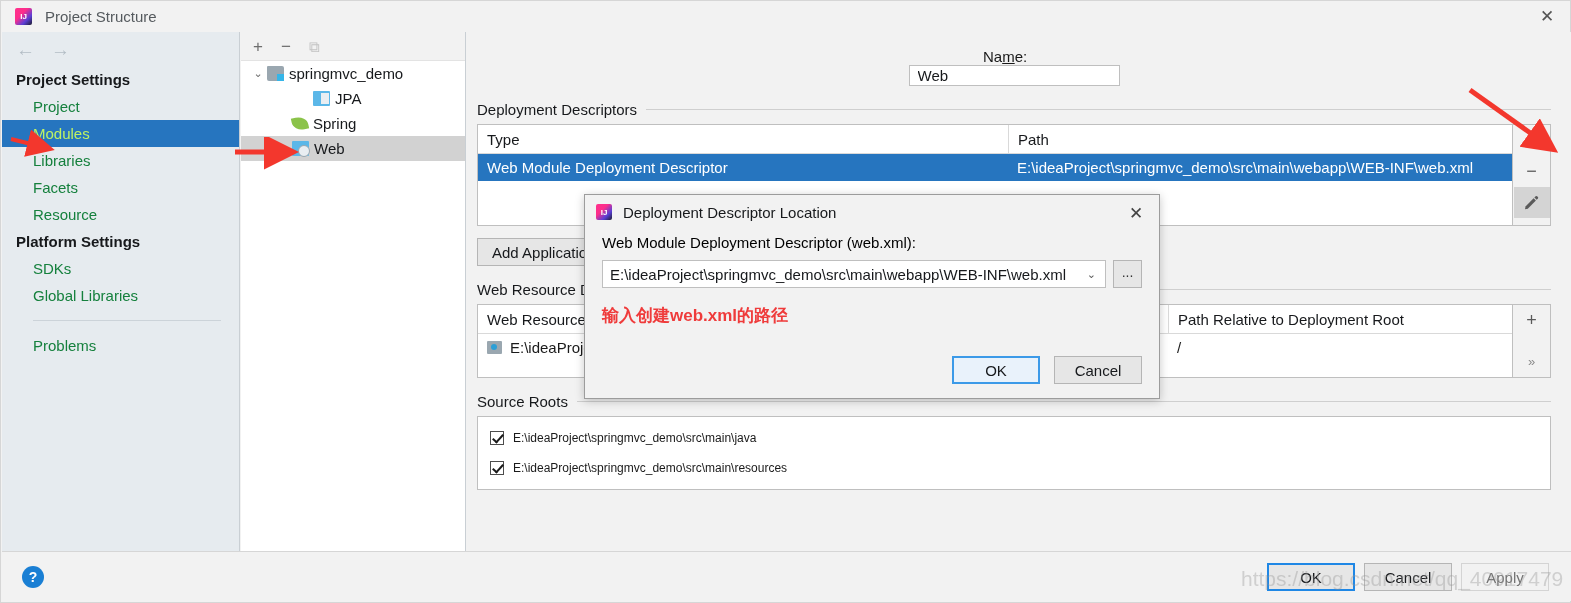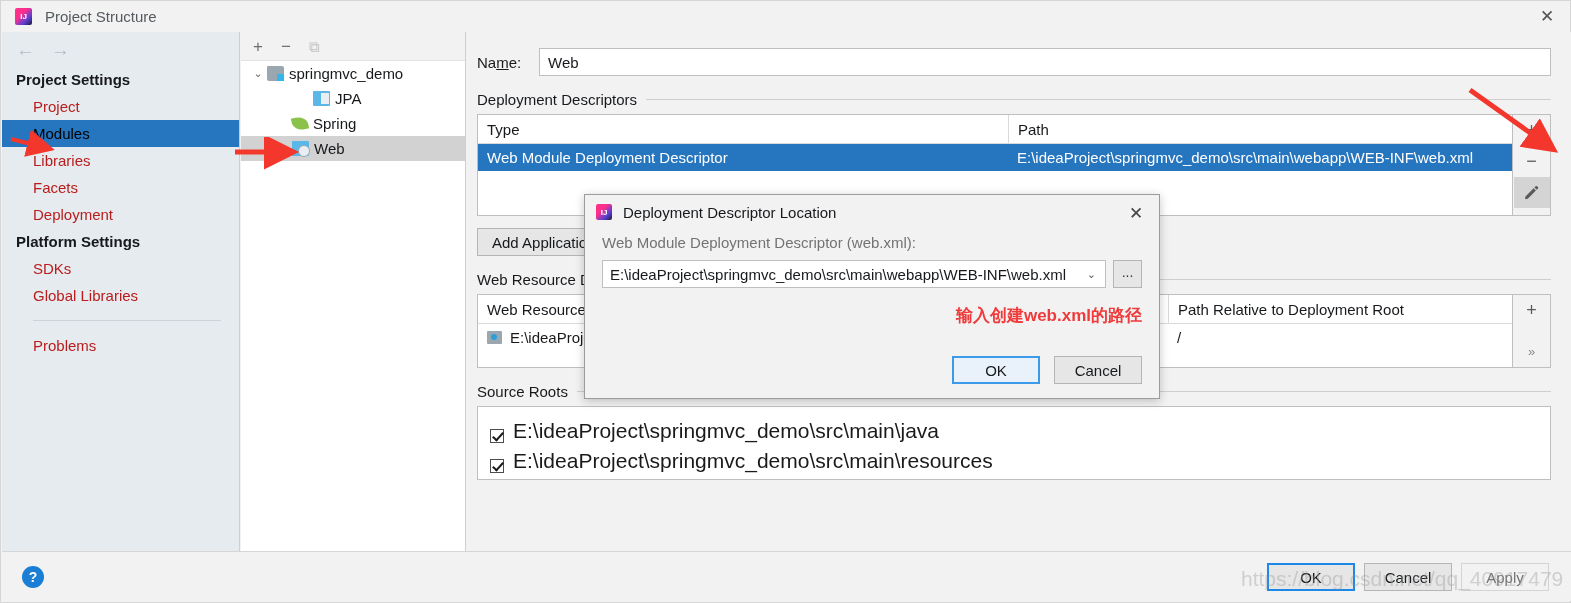--- a/index.html
+++ b/index.html
@@ -65,24 +65,24 @@
     height: 34px; display: flex; align-items: center; padding-left: 14px; gap: 16px;
   }
   .nav-arrow {
     font-size: 19px; color: #b2bcc4; line-height: 1; cursor: default;
   }
   .side-group {
     font-weight: bold; font-size: 15px; color: #17191c;
     padding: 5px 0 5px 14px;
   }
   .side-item {
-    font-size: 15px; color: #b91c1c; padding: 5px 0 5px 31px; cursor: default;
+    font-size: 15px; color: #15803d; padding: 5px 0 5px 31px; cursor: default;
   }
   .side-item.selected {
-    background: #2675bf; color: #000000;
+    background: #2675bf; color: #bef264;
   }
   #side-sep {
     margin: 11px 18px 11px 31px; height: 1px; background: #ccd3d9;
   }
 
   
   #tree-panel {
     position: absolute; left: 240px; top: 31px;
     width: 225px; height: 521px;
     background: #ffffff;
@@ -118,21 +118,21 @@
   }
   .tree-label { color:#17191c; }
 
   
   #main {
     position: absolute; left: 466px; top: 31px;
     width: 1104px; height: 521px;
     background: #f2f2f2;
   }
   #name-row {
-    display:flex; align-items:center; padding: 16px 20px 0 10px;
+    display:flex; align-items:center; padding: 16px 20px 0 10px; flex-direction: column;
   }
   #name-label { font-size:15px; width:62px; }
   #name-label u { text-decoration: underline; }
   #name-input {
     flex:1; height:28px; background:#fff; border:1px solid #bfbfbf;
     font-family:"Liberation Sans", sans-serif; font-size:15px; padding-left:8px; color:#17191c;
     outline:none;
   }
 
   .section-title {
@@ -170,21 +170,21 @@
     margin: 12px 0 0 10px;
     height:28px; min-width:136px; padding: 0 14px;
     background:#e6e6e6; border:1px solid #b5b5b5;
     font-family:"Liberation Sans", sans-serif; font-size:15px; color:#17191c;
     display:inline-flex; align-items:center; justify-content:center; cursor:default;
   }
 
   .srcroot-box {
     margin: 0 20px 0 10px; background:#fff; border:1px solid #bfbfbf; padding: 6px 0 6px 0;
   }
-  .srcroot-row { display:flex; align-items:flex-end; height:30px; padding-left:12px; font-size:21px; }
+  .srcroot-row { display:flex; align-items:center; height:30px; padding-left:12px; font-size:12px; }
   .cbx {
     width:14px; height:14px; border:1px solid #4c4c4c; background:#fff;
     margin-right:9px; position:relative; flex:none;
   }
   .cbx.checked::after {
     content:""; position:absolute; left:4px; top:0px; width:4px; height:9px;
     border:solid #1a1a1a; border-width:0 2px 2px 0; transform: rotate(42deg);
   }
   .wr-ico {
     width:15px; height:13px; background:#9aa7b0; border-radius:1px; margin-right:8px;
@@ -212,37 +212,37 @@
   #modal-icon::after{
     content:"IJ";position:absolute;inset:0;color:#fff;font-size:8px;font-weight:bold;
     display:flex;align-items:center;justify-content:center;
   }
   #modal-title-text { font-size:15px; color:#17191c; }
   #modal-close {
     position:absolute; right:6px; top:4px; width:34px; height:28px;
     display:flex;align-items:center;justify-content:center;font-size:17px;color:#444;cursor:default;
   }
   #modal-body { padding: 5px 17px 0 17px; }
-  #modal-field-label { font-size:15px; color:#737373; margin-bottom:9px; }
+  #modal-field-label { font-size:15px; color:#000000; margin-bottom:9px; }
   #modal-combo-row { display:flex; align-items:center; gap:7px; }
   #modal-combo {
     flex:1; height:28px; background:#fff; border:1px solid #bfbfbf;
     display:flex; align-items:center; padding-left:7px; font-size:15px; color:#17191c;
     position:relative;
   }
   #modal-combo-arrow {
     margin-left:auto; margin-right:9px; color:#5a5a5a; font-size:11px;
   }
   #modal-browse {
     width:29px; height:28px; background:#e6e6e6; border:1px solid #b5b5b5;
     display:flex;align-items:center;justify-content:center;
     font-size:14px; color:#333; cursor:default; padding-bottom:5px;
   }
   #modal-annotation {
-    text-align:right; color:#ef3b3b; font-size:17px; font-weight:bold;
+    text-align:left; color:#ef3b3b; font-size:17px; font-weight:bold;
     margin-top:16px;
   }
   #modal-buttons {
     position:absolute; right:17px; bottom:14px; display:flex; gap:14px;
   }
   .dlg-btn {
     min-width:88px; height:28px; padding:0 16px;
     background:#e6e6e6; border:1px solid #b5b5b5;
     font-family:"Liberation Sans", sans-serif; font-size:15px; color:#17191c;
     display:flex;align-items:center;justify-content:center;cursor:default;
@@ -299,21 +299,21 @@
     <div id="nav-arrows">
       <span class="nav-arrow">←</span>
       <span class="nav-arrow">→</span>
     </div>
 
     <div class="side-group">Project Settings</div>
     <div class="side-item">Project</div>
     <div class="side-item selected">Modules</div>
     <div class="side-item">Libraries</div>
     <div class="side-item">Facets</div>
-    <div class="side-item">Deployment</div>
+    <div class="side-item">Resource</div>
 
     <div class="side-group">Platform Settings</div>
     <div class="side-item">SDKs</div>
     <div class="side-item">Global Libraries</div>
 
     <div id="side-sep"></div>
     <div class="side-item">Problems</div>
   </div>
 
   <div id="tree-panel">

